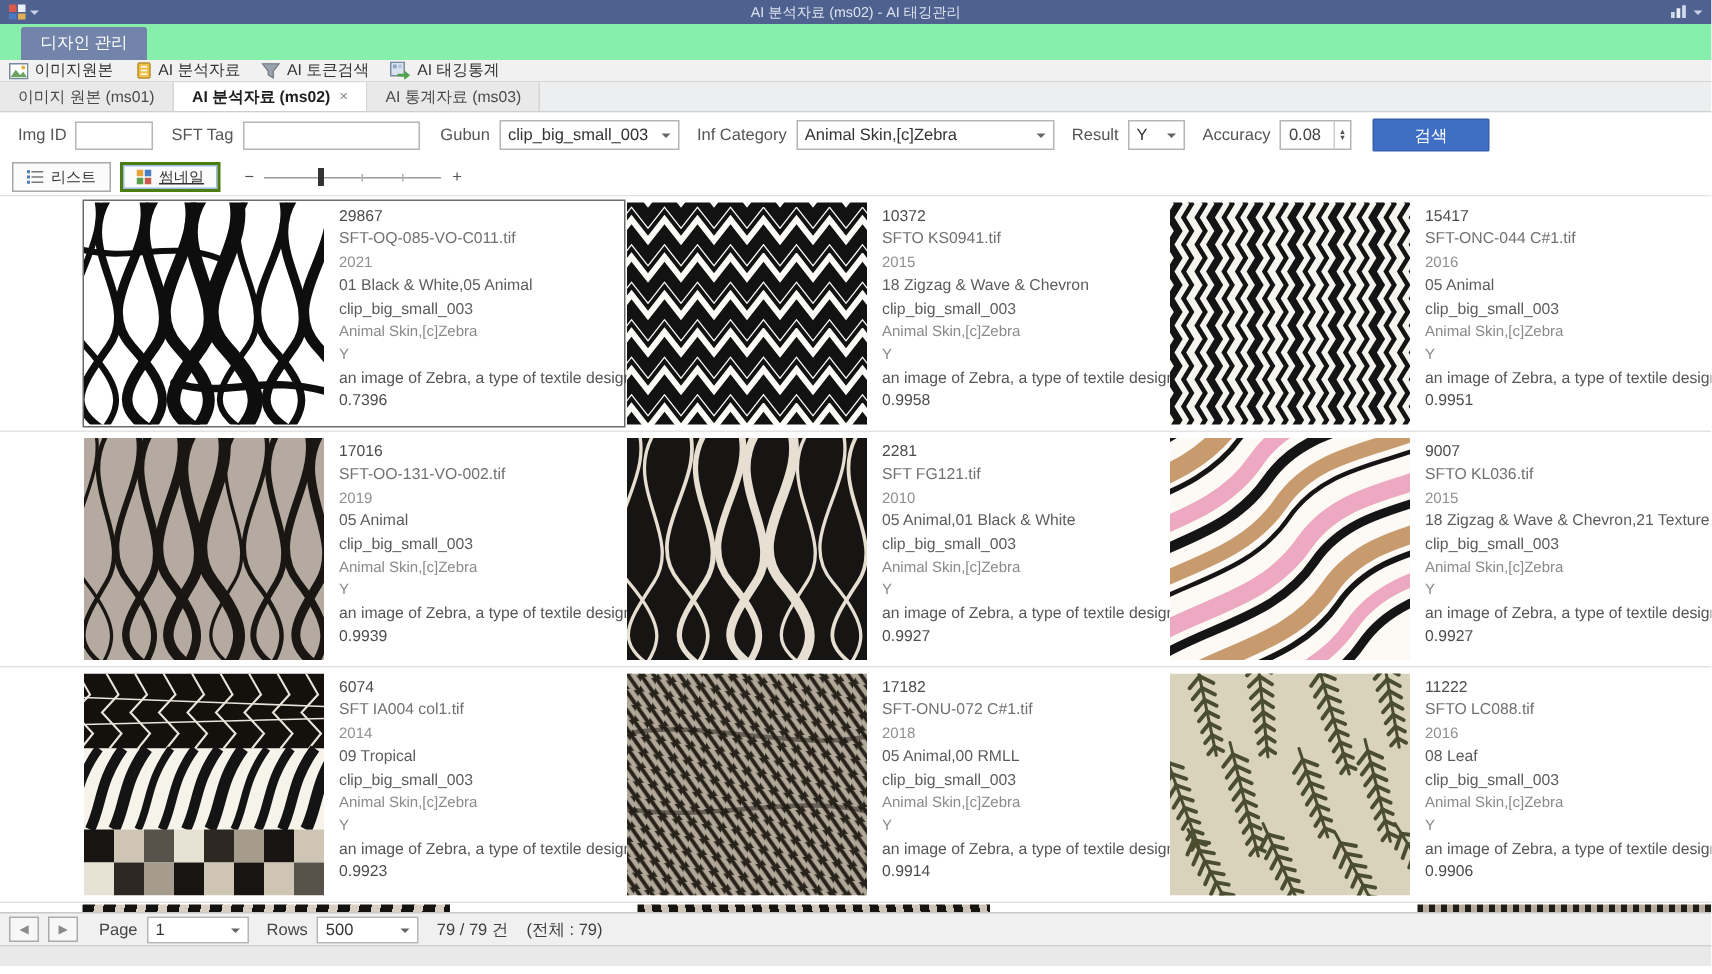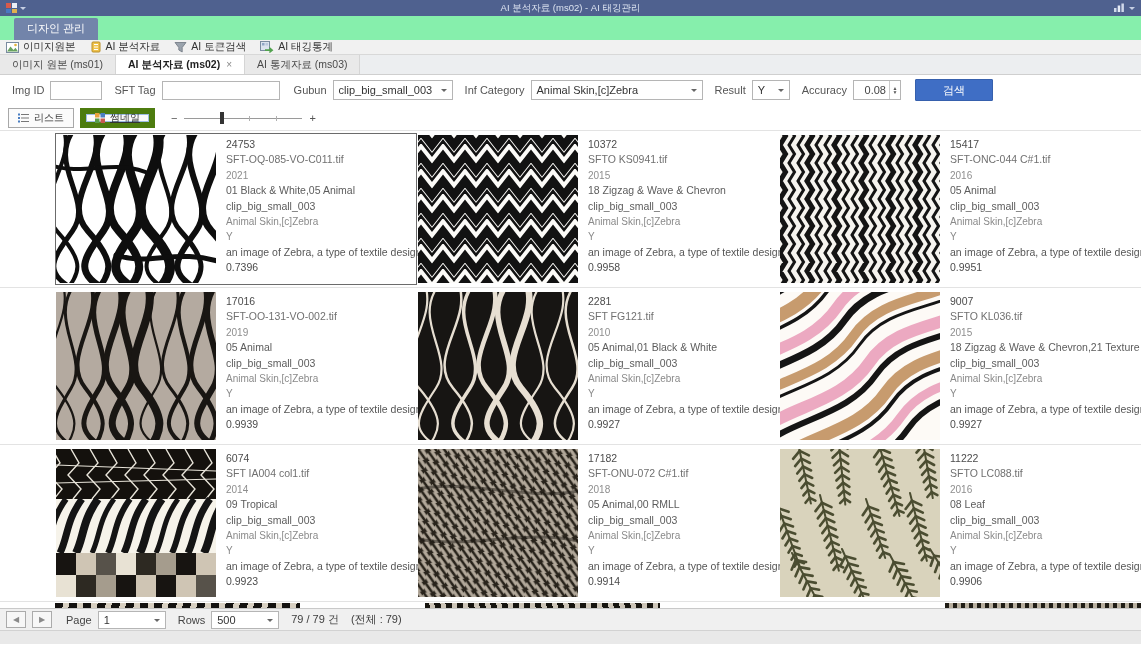--- a/index.html
+++ b/index.html
@@ -27,28 +27,28 @@
   .dtab.active { background:#fff; color:#1e1e1e; font-weight:bold; }
   .dtab .close-x { color:#888; font-weight:normal; font-size:10px; }
 
   
   .filterbar { height:30px; background:#fff; display:flex; align-items:center; gap:6px; padding-left:12px; }
   .flabel { color:#555; }
   .tinput { border:1px solid #b5b5b5; height:19px; font-size:11px; padding:0 3px; font-family:"Liberation Sans",sans-serif; }
   .combo { border:1px solid #b5b5b5; height:20px; background:#fff; display:flex; align-items:center; padding:0 5px; gap:4px; color:#333; }
   .combo .arrow { width:0; height:0; border:3.5px solid transparent; border-top-color:#666; margin-top:4px; margin-left:auto; }
   .spinbox { border:1px solid #b5b5b5; height:20px; width:48px; display:flex; align-items:center; background:#fff; }
-  .spinbox .val { flex:1; text-align:right; padding-right:3px; }
+  .spinbox .val { flex:1; text-align:center; padding-right:3px; }
   .spin-btns { width:11px; border-left:1px solid #ccc; display:flex; flex-direction:column; align-items:center; justify-content:center; height:100%; font-size:5px; color:#555; line-height:4.5px; }
   .search-btn { background:#3f6ec5; color:#fff; border:1px solid #3660ad; width:78px; height:22px; font-size:11px; margin-left:8px; border-radius:1px; font-family:"Liberation Sans",sans-serif; }
 
   
   .viewbar { height:26px; background:#fff; border-bottom:1px solid #e3e3e3; display:flex; align-items:center; gap:6px; padding-left:8px; }
   .vbtn { display:flex; align-items:center; gap:5px; border:1px solid #a8a8a8; background:#fbfbfb; height:20px; padding:0 9px; font-size:10px; color:#333; font-family:"Liberation Sans",sans-serif; }
-  .vbtn.active { border:6px solid #4d7c0f; box-shadow:inset 0 0 0 1px #9dbce4;text-decoration:underline; }
+  .vbtn.active { border:2px solid #4d7c0f; box-shadow:inset 0 0 0 1px #9dbce4;text-decoration:underline; }
   .zoom-slider { display:flex; align-items:center; gap:7px; margin-left:10px; color:#555; }
   .zs-track { position:relative; width:118px; height:12px; }
   .zs-track .line { position:absolute; top:6px; left:0; right:0; height:1px; background:#9a9a9a; }
   .zs-track .tick { position:absolute; top:4px; width:1px; height:5px; background:#b0b0b0; }
   .zs-handle { position:absolute; top:0; left:30%; width:4px; height:12px; background:#333; }
 
   
   .grid { height:477px; background:#fff; overflow:hidden; }
   .grid-row { display:flex; padding-left:55px; height:157px; border-bottom:1px solid #e3e3e3; align-items:flex-start; padding-top:2px; }
   .card { width:362px; display:flex; border:1px solid transparent; height:152px; }
@@ -228,21 +228,21 @@
               <path d="M114.18181818181819,-10 C80.18181818181819,28 132.1818181818182,64 109.18181818181819,96 S80.18181818181819,138 116.18181818181819,158" stroke-width="4"></path>
               <path d="M129.63636363636363,-10 C147.63636363636363,28 95.63636363636364,64 124.63636363636364,96 S147.63636363636363,138 131.63636363636363,158" stroke-width="5"></path>
               <path d="M145.0909090909091,-10 C111.0909090909091,28 163.0909090909091,64 140.0909090909091,96 S111.0909090909091,138 147.0909090909091,158" stroke-width="6"></path>
               <path d="M160.54545454545456,-10 C178.54545454545456,28 126.54545454545456,64 155.54545454545456,96 S178.54545454545456,138 162.54545454545456,158" stroke-width="7"></path>
               <path d="M-6,30 C30,42 60,22 96,40" stroke-width="4"></path>
               <path d="M60,120 C95,132 120,112 168,128" stroke-width="5"></path>
             </g>
           </svg>
         </div>
     <div class="card-text">
-      <span class="f-id">24753</span>
+      <span class="f-id">29867</span>
       <span class="f-file">SFT-OQ-085-VO-C011.tif</span>
       <span class="f-year">2021</span>
       <span class="f-category">01 Black &amp; White,05 Animal</span>
       <span class="f-gubun">clip_big_small_003</span>
       <span class="f-inf">Animal Skin,[c]Zebra</span>
       <span class="f-result">Y</span>
       <span class="f-caption">an image of Zebra, a type of textile design</span>
       <span class="f-acc">0.7396</span>
     </div>
   </div>

